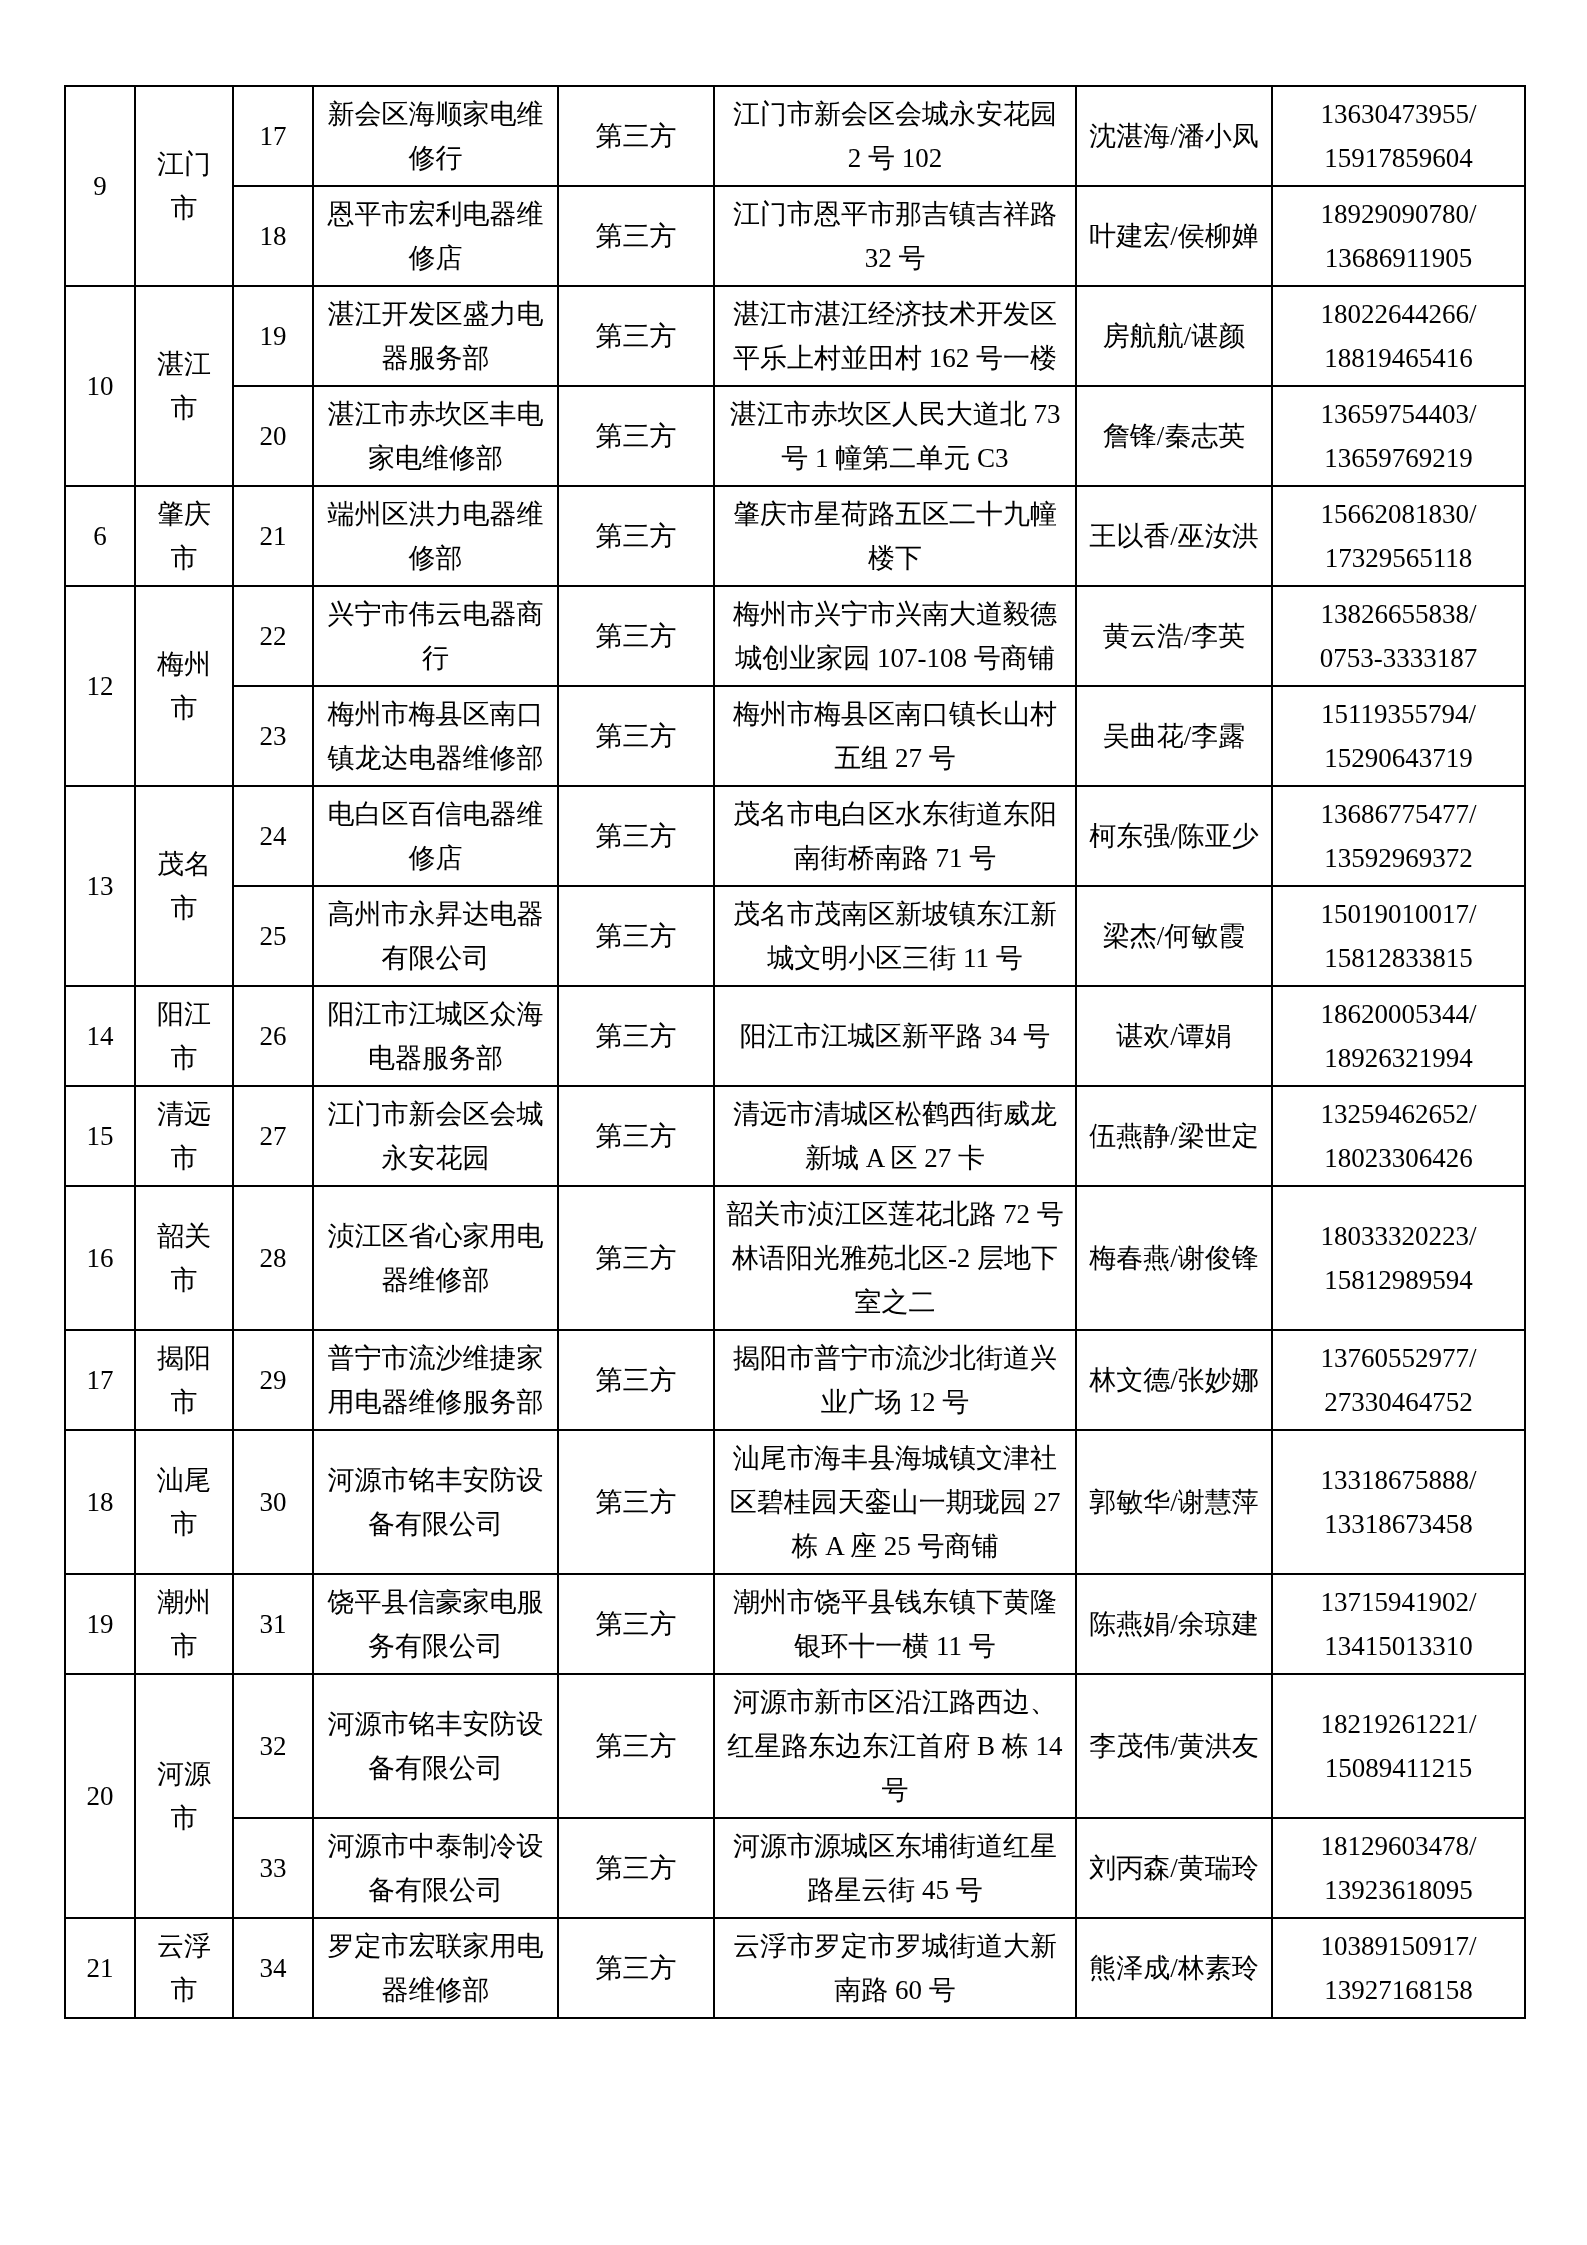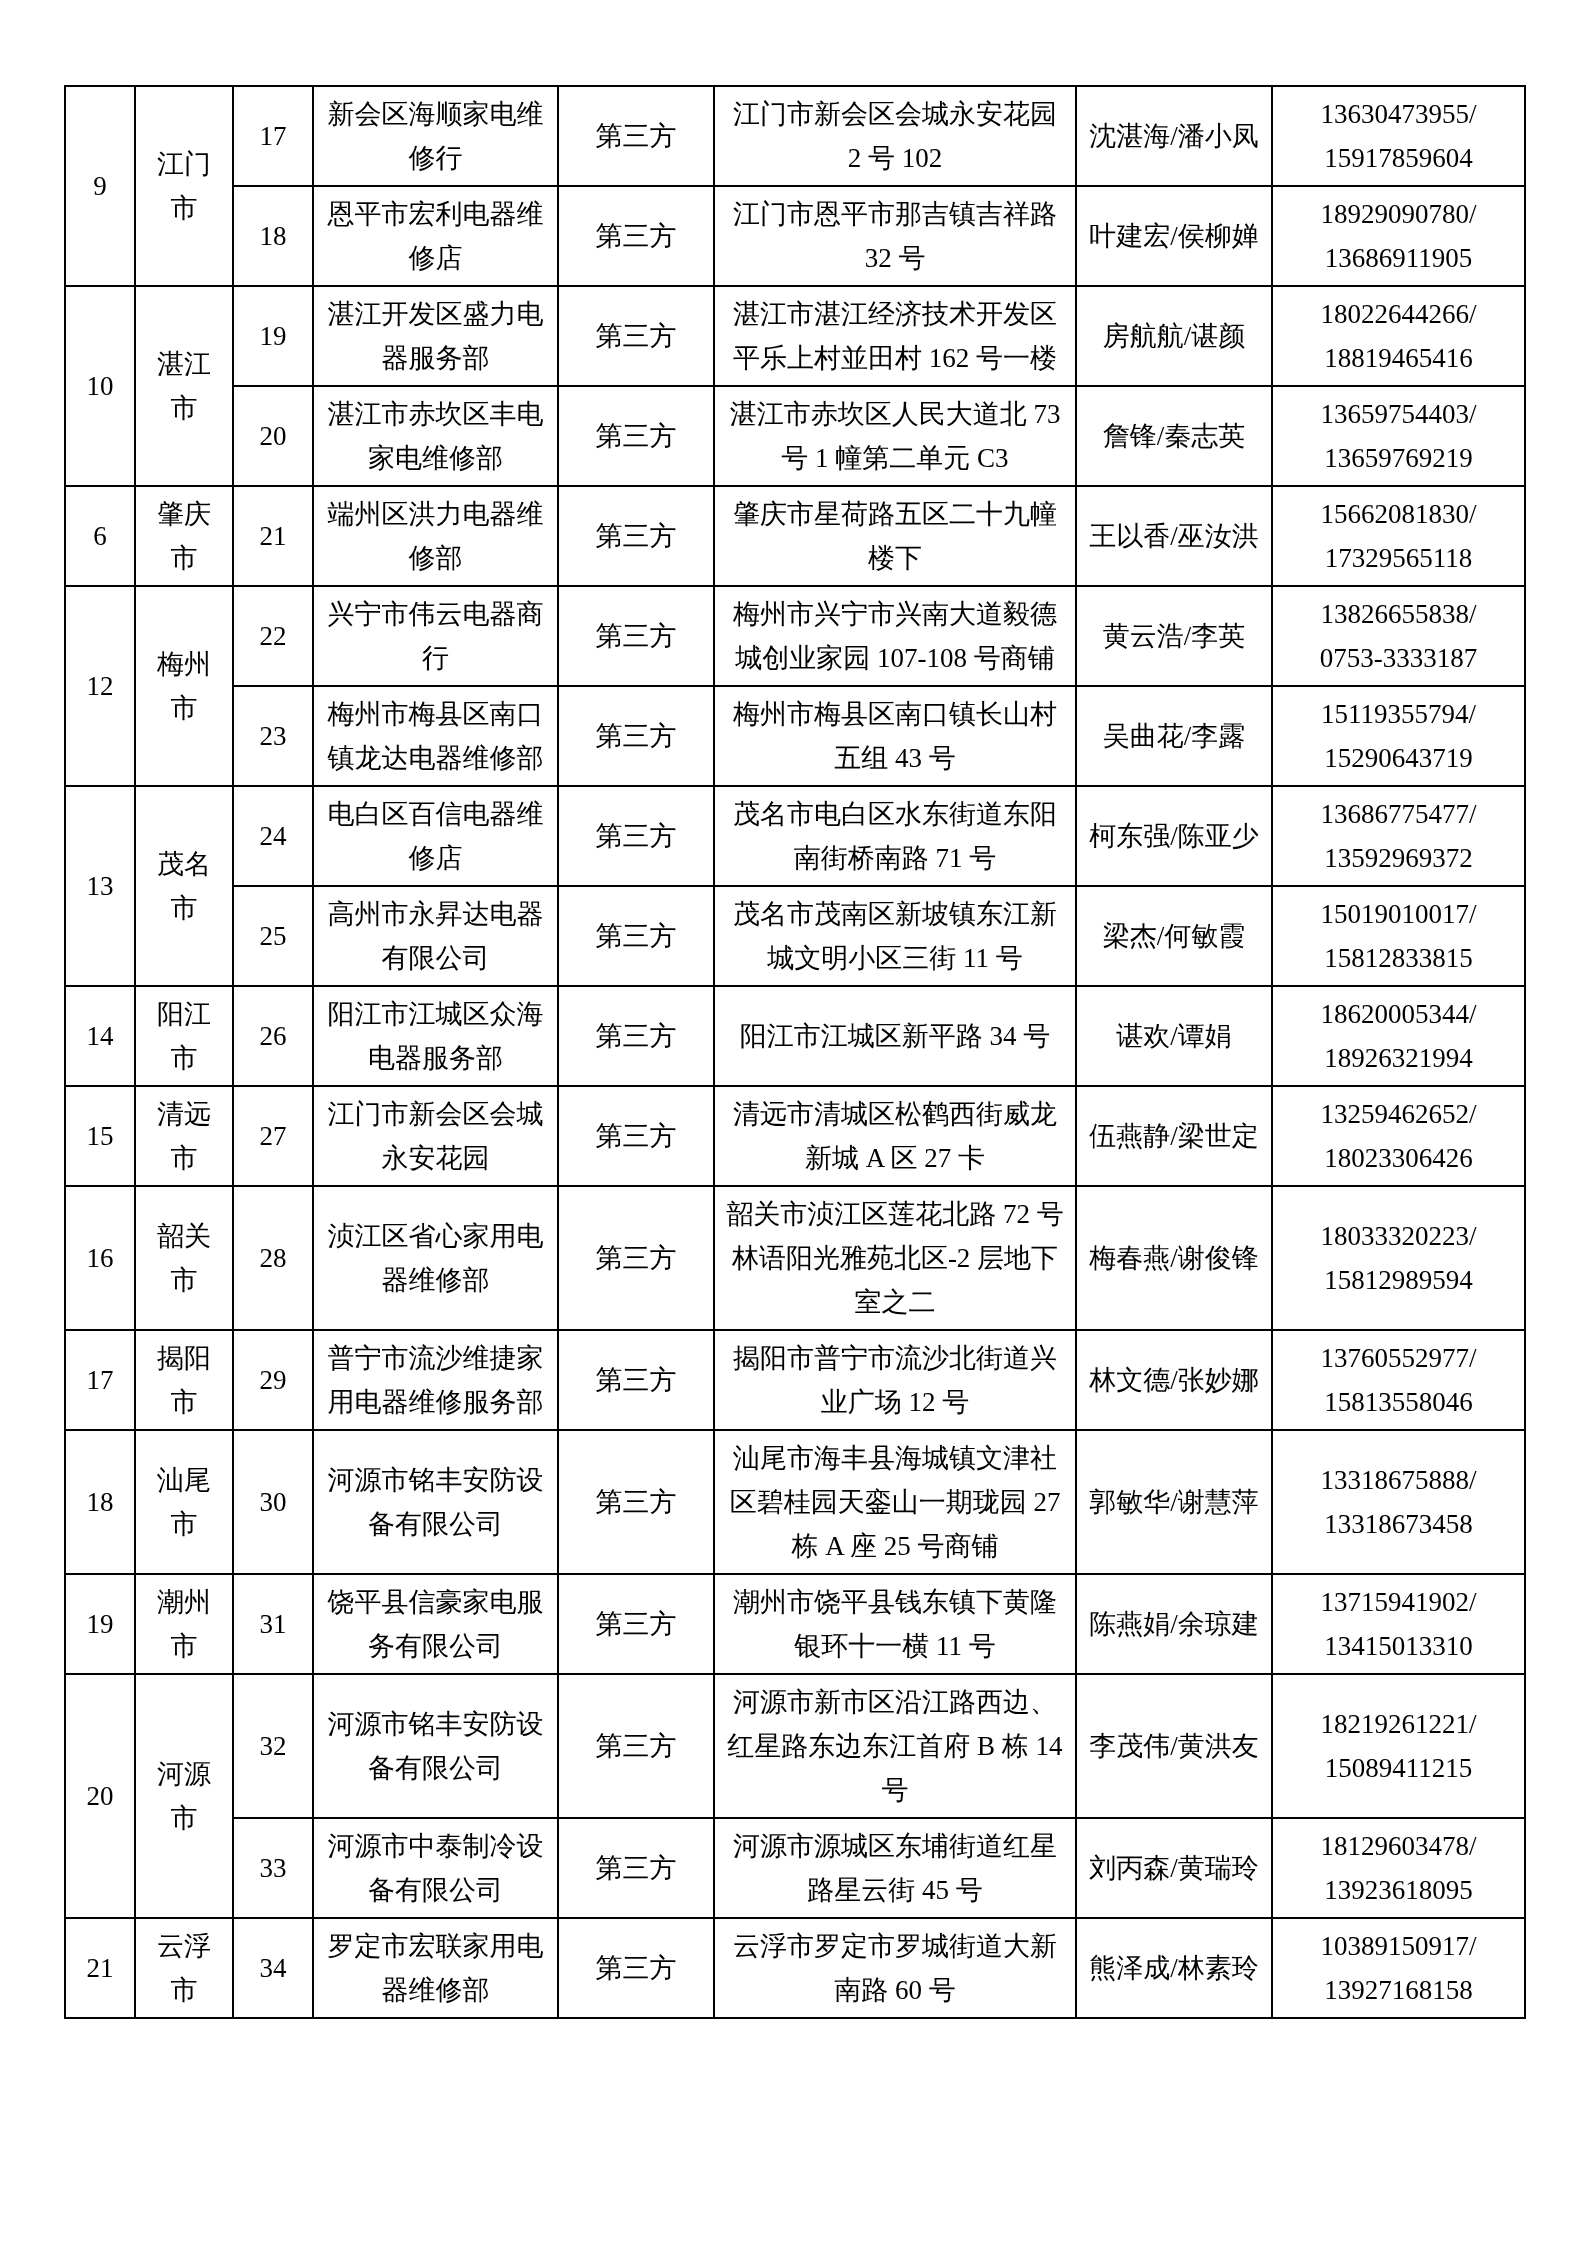--- a/index.html
+++ b/index.html
@@ -124,21 +124,21 @@
           <td class="c-contact">黄云浩/李英</td>
           <td class="c-phone">
             <span class="pline">13826655838/</span>
             <span class="pline">0753-3333187</span>
           </td>
         </tr>
         <tr>
           <td class="c-no">23</td>
           <td class="c-name">梅州市梅县区南口镇龙达电器维修部</td>
           <td class="c-type">第三方</td>
-          <td class="c-addr">梅州市梅县区南口镇长山村五组 43 号</td>
+          <td class="c-addr">梅州市梅县区南口镇长山村五组 27 号</td>
           <td class="c-contact">吴曲花/李露</td>
           <td class="c-phone">
             <span class="pline">15119355794/</span>
             <span class="pline">15290643719</span>
           </td>
         </tr>
         <tr>
           <td class="c-group" rowspan="2">13</td>
           <td class="c-city" rowspan="2">茂名市</td>
           <td class="c-no">24</td>
@@ -204,21 +204,21 @@
         <tr>
           <td class="c-group" rowspan="1">17</td>
           <td class="c-city" rowspan="1">揭阳市</td>
           <td class="c-no">29</td>
           <td class="c-name">普宁市流沙维捷家用电器维修服务部</td>
           <td class="c-type">第三方</td>
           <td class="c-addr">揭阳市普宁市流沙北街道兴业广场 12 号</td>
           <td class="c-contact">林文德/张妙娜</td>
           <td class="c-phone">
             <span class="pline">13760552977/</span>
-            <span class="pline">15813558046</span>
+            <span class="pline">27330464752</span>
           </td>
         </tr>
         <tr>
           <td class="c-group" rowspan="1">18</td>
           <td class="c-city" rowspan="1">汕尾市</td>
           <td class="c-no">30</td>
           <td class="c-name">河源市铭丰安防设备有限公司</td>
           <td class="c-type">第三方</td>
           <td class="c-addr">汕尾市海丰县海城镇文津社区碧桂园天銮山一期珑园 27 栋 A 座 25 号商铺</td>
           <td class="c-contact">郭敏华/谢慧萍</td>

